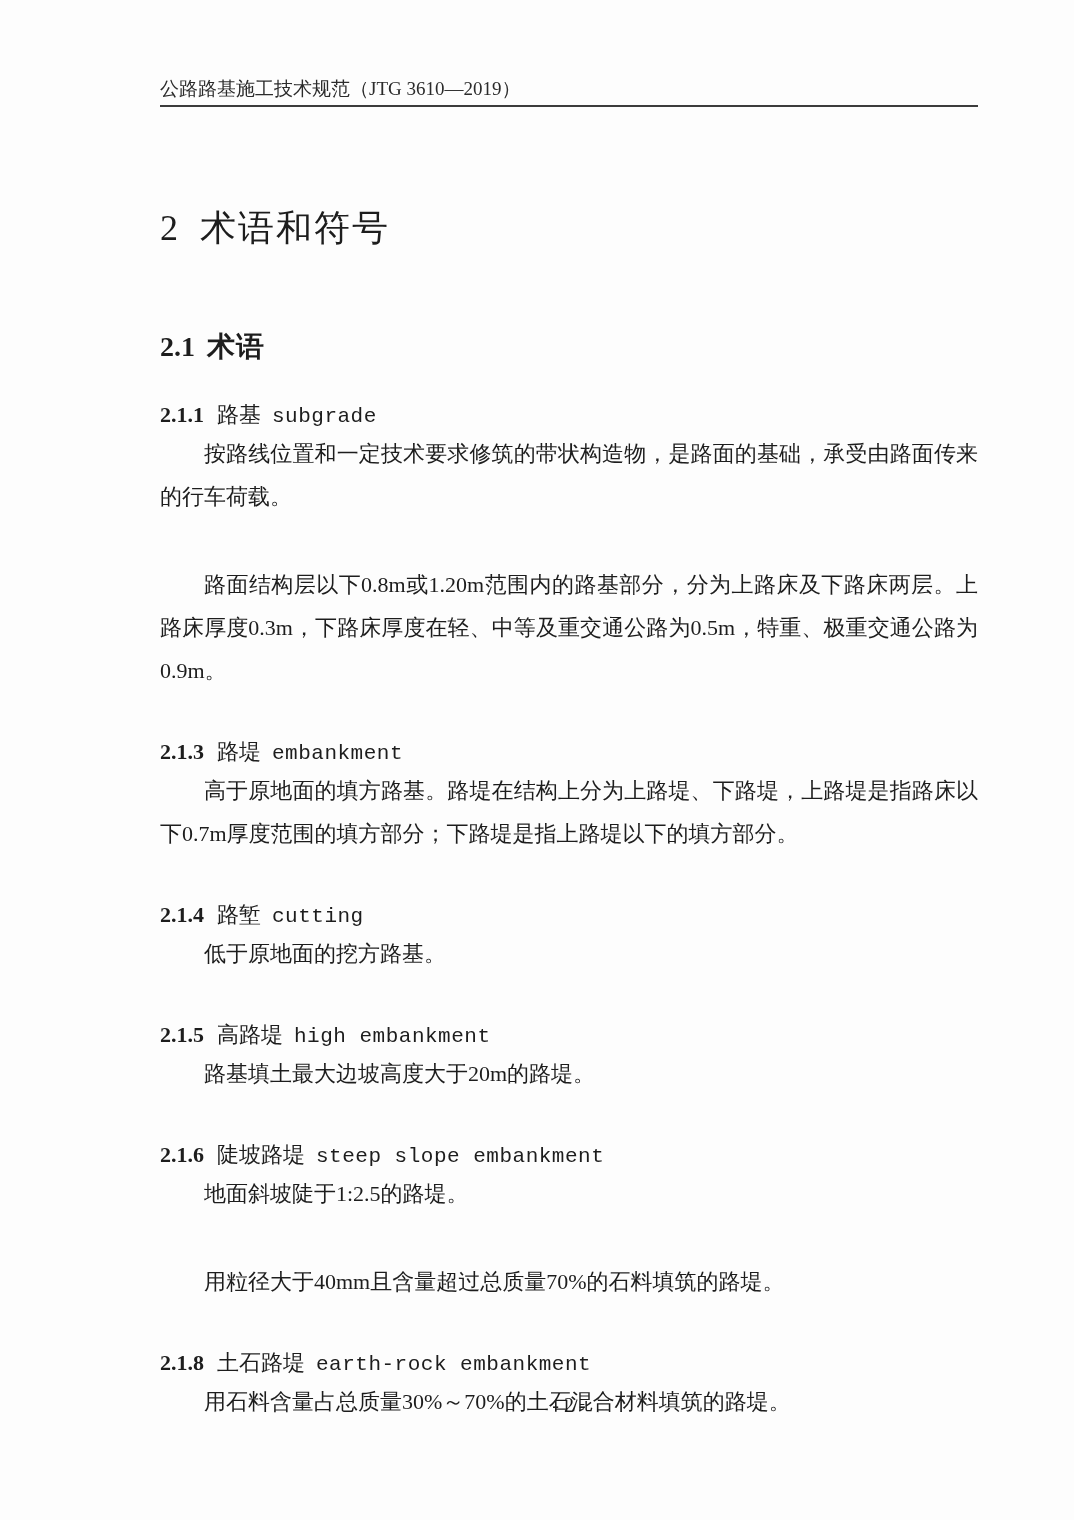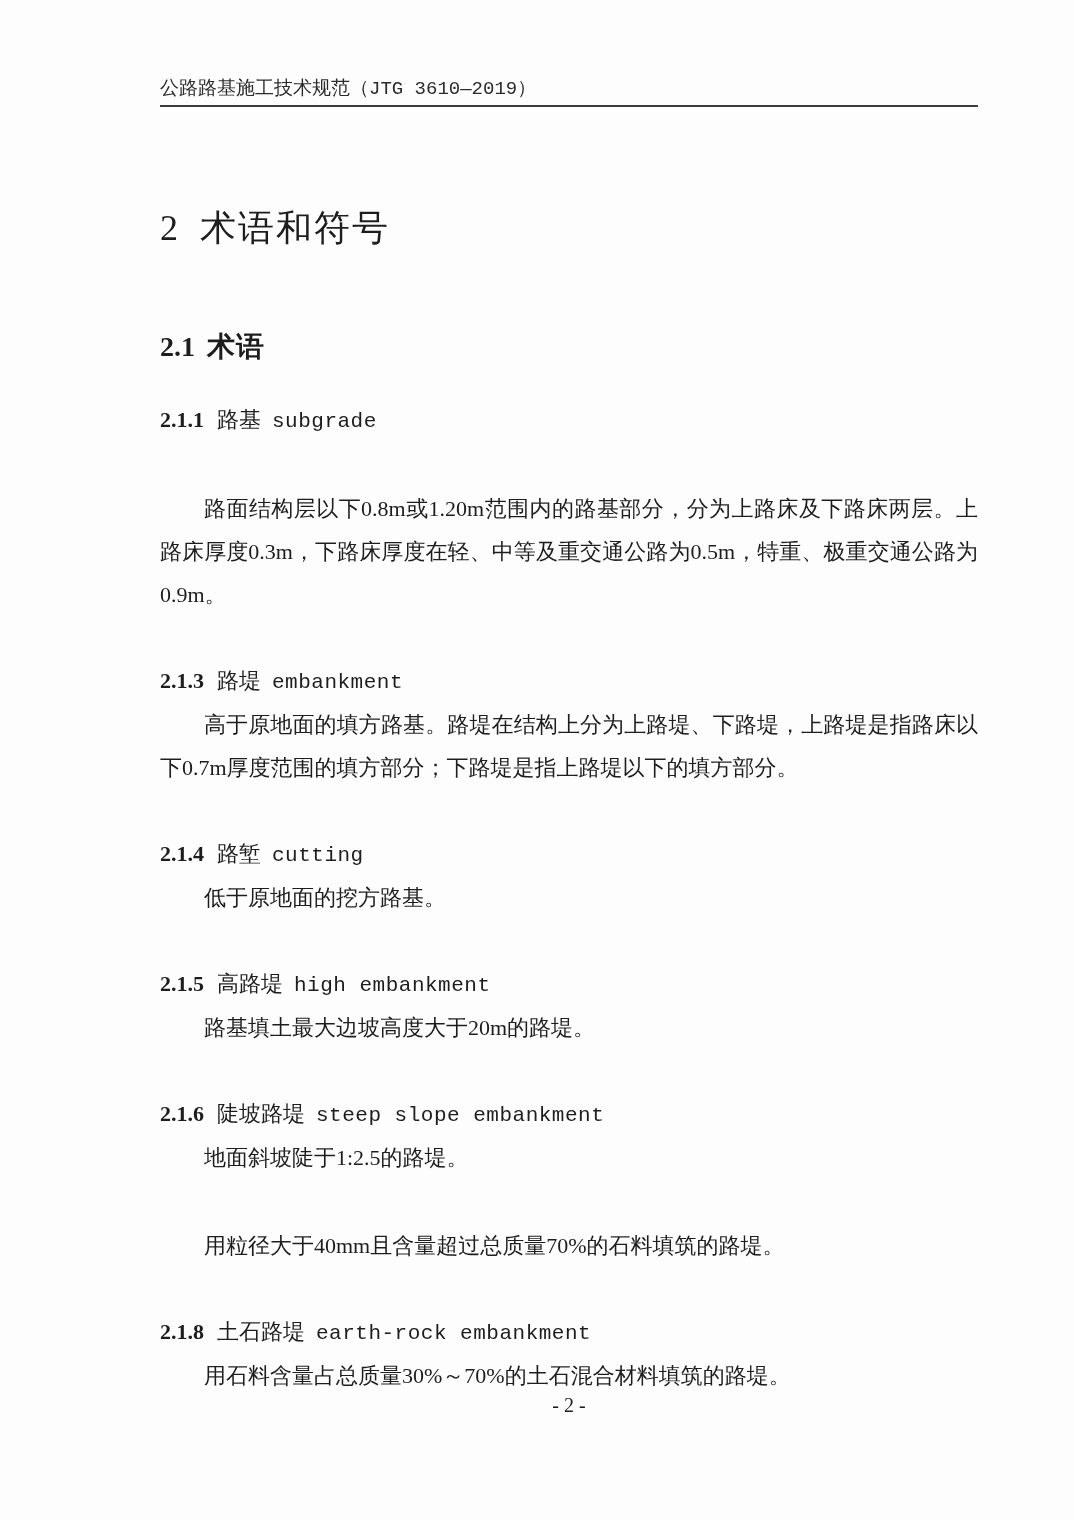--- a/index.html
+++ b/index.html
@@ -11,21 +11,21 @@
     background: #fdfdfd;
     padding: 78px 96px 0 160px;
     position: relative;
     overflow: hidden;
     font-family: "Liberation Serif", "DejaVu Serif", serif;
     color: #1d1d1d;
   }
 
   
   .doc-header {
-    font-family: Liberation Mono, monospace;
+    font-family: Liberation Serif, serif;
     font-size: 19px;
     line-height: 22px;
     color: #2b2b2b;
     border-bottom: 2px solid #3c3c3c;
     padding-bottom: 5px;
   }
 
   
   .chapter-title {
     margin: 97px 0 0 0;
@@ -47,21 +47,21 @@
   .section-heading .sec-num { margin-right: 12px; letter-spacing: 0; }
 
   
   .term { margin-top: 45px; }
   .term.first { margin-top: 38px; }
   .term.tight { }
 
   .term-head {
     margin: 0;
     font-size: 22px;
-    line-height: 40px;
+    line-height: 30px;
     font-weight: normal;
   }
   .term-num { font-weight: bold; margin-right: 13px; }
   .term-en {
     font-family: "Liberation Mono", "DejaVu Sans Mono", monospace;
     font-size: 21px;
     margin-left: 11px;
     letter-spacing: 0.5px;
   }
 
@@ -99,20 +99,21 @@
   </h1>
 
   <h2 class="section-heading">
     <span class="sec-num">2.1</span><span>术语</span>
   </h2>
 
   <div class="term first">
     <h3 class="term-head">
       <span class="term-num">2.1.1</span><span class="term-zh">路基</span><span class="term-en">subgrade</span>
     </h3>
+    <p class="term-def">按路线位置和一定技术要求修筑的带状构造物，是路面的基础，承受由路面传来的行车荷载。</p>
   </div>
 
   <div class="term">
     <p class="term-def">路面结构层以下0.8m或1.20m范围内的路基部分，分为上路床及下路床两层。上路床厚度0.3m，下路床厚度在轻、中等及重交通公路为0.5m，特重、极重交通公路为0.9m。</p>
   </div>
 
   <div class="term">
     <h3 class="term-head">
       <span class="term-num">2.1.3</span><span class="term-zh">路堤</span><span class="term-en">embankment</span>
     </h3>

